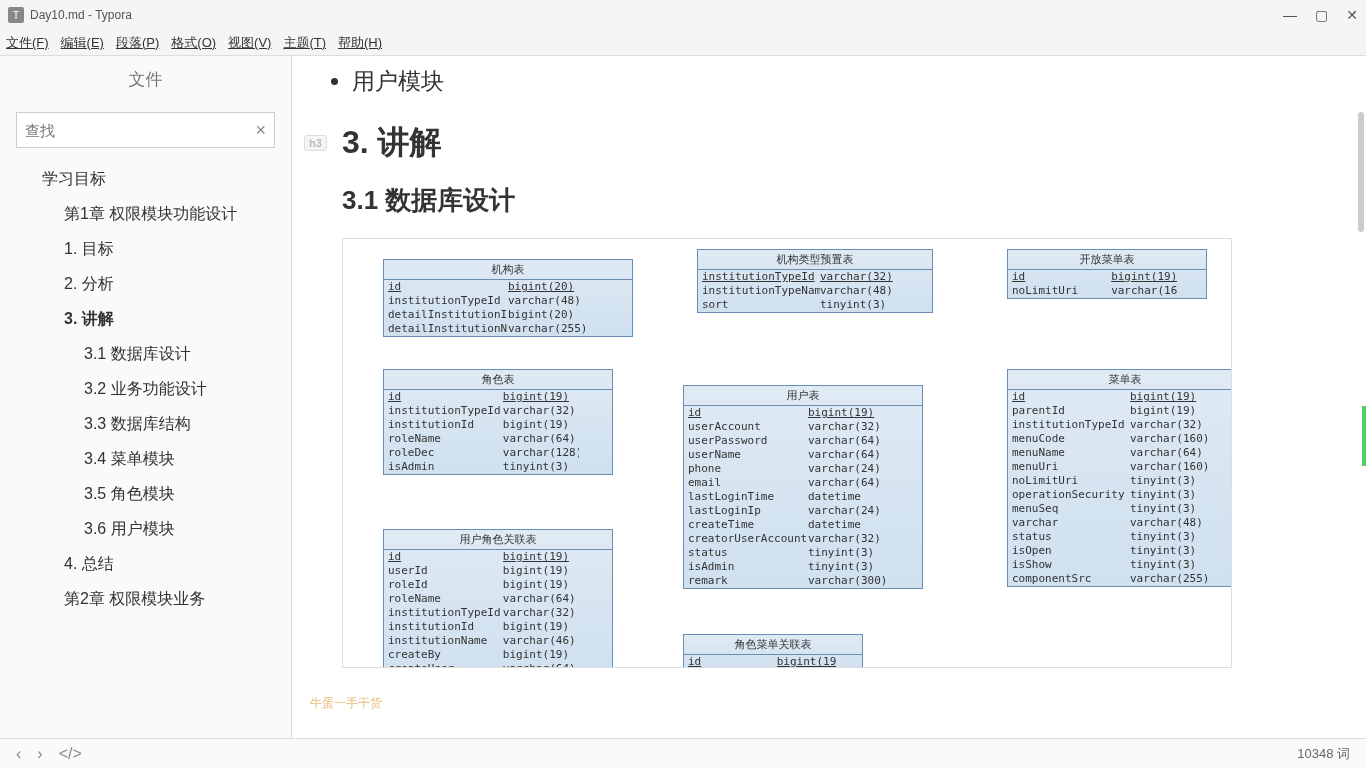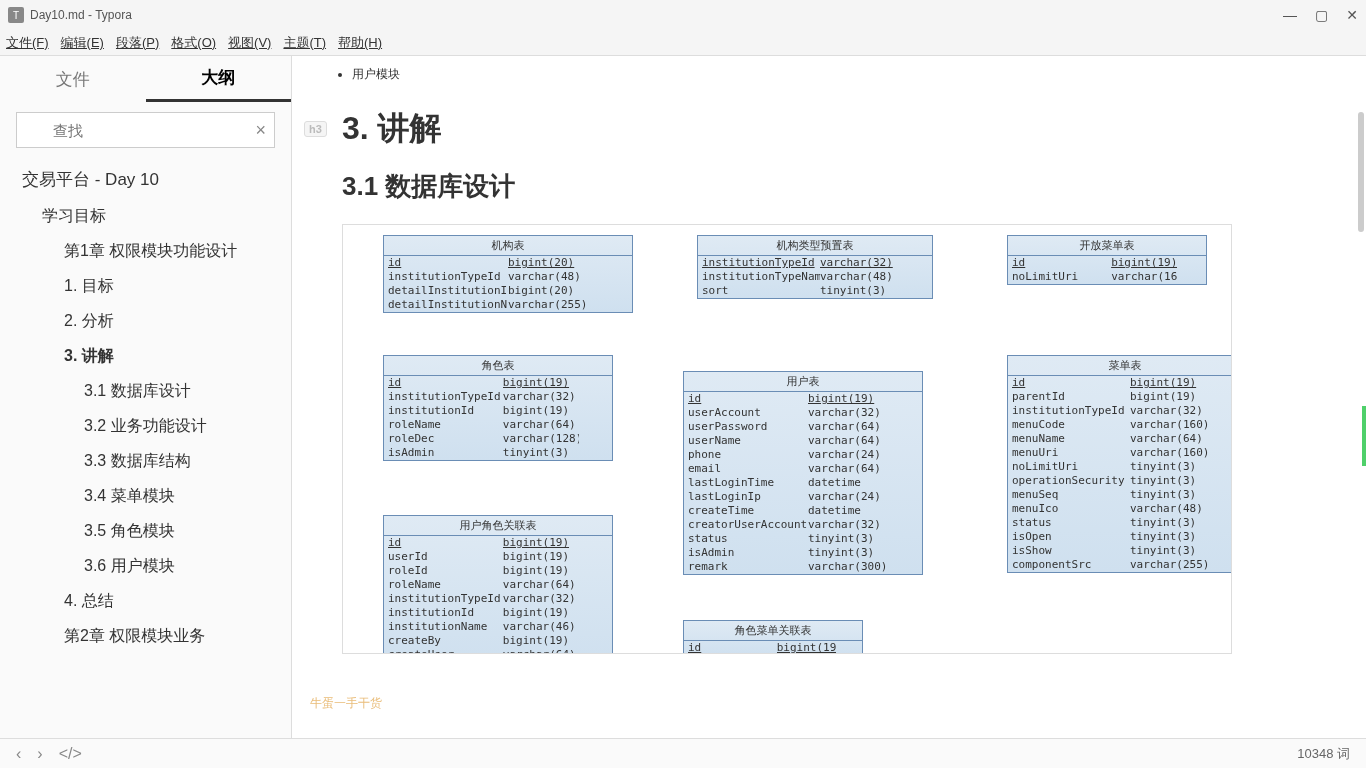--- a/index.html
+++ b/index.html
@@ -8,33 +8,33 @@
 .titlebar .icon { width: 16px; height: 16px; background: #888; margin-right: 6px; border-radius: 2px; display: flex; align-items: center; justify-content: center; color: #fff; font-size: 10px; }
 .titlebar .wincontrols { margin-left: auto; display: flex; gap: 18px; font-size: 14px; color: #555; }
 .menubar { height: 26px; background: #f5f5f5; display: flex; align-items: center; padding: 0 6px; gap: 12px; font-size: 13px; color: #333; border-bottom: 1px solid #ddd; text-decoration: underline; }
 .menubar span { cursor: default; }
 .main { display: flex; height: calc(100% - 30px - 26px - 30px); }
 .sidebar { width: 292px; border-right: 1px solid #ddd; display: flex; flex-direction: column; background: #fafafa; }
 .side-tabs { display: flex; height: 46px; }
 .side-tabs .tab { flex: 1; display: flex; align-items: center; justify-content: center; font-size: 17px; color: #777; cursor: pointer; }
 .side-tabs .tab.active { color: #000; font-weight: bold; border-bottom: 3px solid #333; }
 .searchbox { display: flex; align-items: center; margin: 10px 16px 14px; border: 1px solid #ccc; background: #fff; height: 36px; padding: 0 8px; }
-.searchbox input { border: none; outline: none; flex: 1; font-size: 15px; color: #666; background: transparent; margin-left: 28px; }
+.searchbox input { border: none; outline: none; flex: 1; font-size: 15px; color: #666; background: transparent; }
 .searchbox .clear { color: #888; font-size: 18px; cursor: pointer; }
 .outline { flex: 1; overflow-y: auto; padding: 0 8px 12px 8px; font-size: 16px; color: #333; }
 .outline .item { padding: 7px 8px; cursor: pointer; white-space: nowrap; overflow: hidden; text-overflow: ellipsis; }
 .outline .l2 { padding-left: 34px; }
 .outline .l3 { padding-left: 56px; }
 .outline .l4 { padding-left: 76px; }
 .outline .item.active { font-weight: bold; }
 .outline-root { padding: 6px 8px 8px 14px; font-size: 17px; }
 .editor { flex: 1; position: relative; overflow: hidden; }
 .content { position: absolute; inset: 0; overflow-y: auto; padding: 10px 30px 20px 50px; }
 .content ul { list-style: disc; margin-left: 10px; }
-.content ul li { font-size: 12px; color: #333; margin-bottom: 8px; }
+.content ul li { font-size: 23px; color: #333; margin-bottom: 8px; }
 .content h1 { font-size: 32px; font-weight: 800; margin: 24px 0 18px; position: relative; }
 .content h2 { font-size: 26px; font-weight: 800; margin: 18px 0 20px; }
 .h-tag { position: absolute; left: -38px; top: 50%; transform: translateY(-50%); font-size: 11px; color: #bbb; border: 1px solid #ddd; border-radius: 3px; padding: 1px 4px; background: #f5f5f5; }
 .diagram { position: relative; width: 890px; height: 430px; border: 1px solid #ddd; background: #fff; overflow: hidden; }
 .tbl { position: absolute; border: 1px solid #6a8db5; background: linear-gradient(#dfeaf4,#cfe0ef); font-family: "SimSun", monospace; font-size: 11px; }
 .tbl .ttl { text-align: center; padding: 2px 4px; border-bottom: 1px solid #6a8db5; }
 .tbl .row { display: flex; padding: 0 4px; line-height: 14px; white-space: nowrap; }
 .tbl .c1 { width: 120px; overflow: hidden; }
 .tbl .c2 { width: 80px; overflow: hidden; }
 .tbl .c3 { width: 30px; }
@@ -66,28 +66,26 @@
   <span>格式(O)</span>
   <span>视图(V)</span>
   <span>主题(T)</span>
   <span>帮助(H)</span>
 </div>
 
 <div class="main">
   <div class="sidebar">
     <div class="side-tabs">
       <div class="tab">文件</div>
-      <div class="tab active">大纲</div>
     </div>
     <div class="searchbox">
       <input placeholder="查找" style="">
       <span class="clear">×</span>
     </div>
     <div class="outline">
-      <div class="outline-root">交易平台 - Day 10</div>
       <div id="outline-items">
           <div class="item l2">学习目标</div>
           <div class="item l3">第1章 权限模块功能设计</div>
           <div class="item l3">1. 目标</div>
           <div class="item l3">2. 分析</div>
           <div class="item l3 active">3. 讲解</div>
           <div class="item l4">3.1 数据库设计</div>
           <div class="item l4">3.2 业务功能设计</div>
           <div class="item l4">3.3 数据库结构</div>
           <div class="item l4">3.4 菜单模块</div>
@@ -106,21 +104,21 @@
       <ul>
           <li>用户模块</li>
         </ul>
       <h1>
         <span class="h-tag">h3</span>
         <span>3. 讲解</span>
       </h1>
       <h2>3.1 数据库设计</h2>
 
       <div class="diagram">
-        <div class="tbl" id="t-org" style="left:40px;top:10px;width:250px">
+        <div class="tbl" id="t-org" style="left:40px;top:20px;width:250px">
             <div class="ttl">机构表</div>
             <div class="row">
               <span class="c1 pk">id</span>
               <span class="c2 pk">bigint(20)</span>
               <span class="c3"><pk></pk></span>
             </div>
             <div class="row">
               <span class="c1 ">institutionTypeId</span>
               <span class="c2 ">varchar(48)</span>
               <span class="c3"></span>
@@ -309,21 +307,21 @@
               <span class="c1 ">operationSecurity</span>
               <span class="c2 ">tinyint(3)</span>
               <span class="c3"></span>
             </div>
             <div class="row">
               <span class="c1 ">menuSeq</span>
               <span class="c2 ">tinyint(3)</span>
               <span class="c3"></span>
             </div>
             <div class="row">
-              <span class="c1 ">menuIco</span>
+              <span class="c1 ">varchar</span>
               <span class="c2 ">varchar(48)</span>
               <span class="c3"></span>
             </div>
             <div class="row">
               <span class="c1 ">status</span>
               <span class="c2 ">tinyint(3)</span>
               <span class="c3"></span>
             </div>
             <div class="row">
               <span class="c1 ">isOpen</span>

